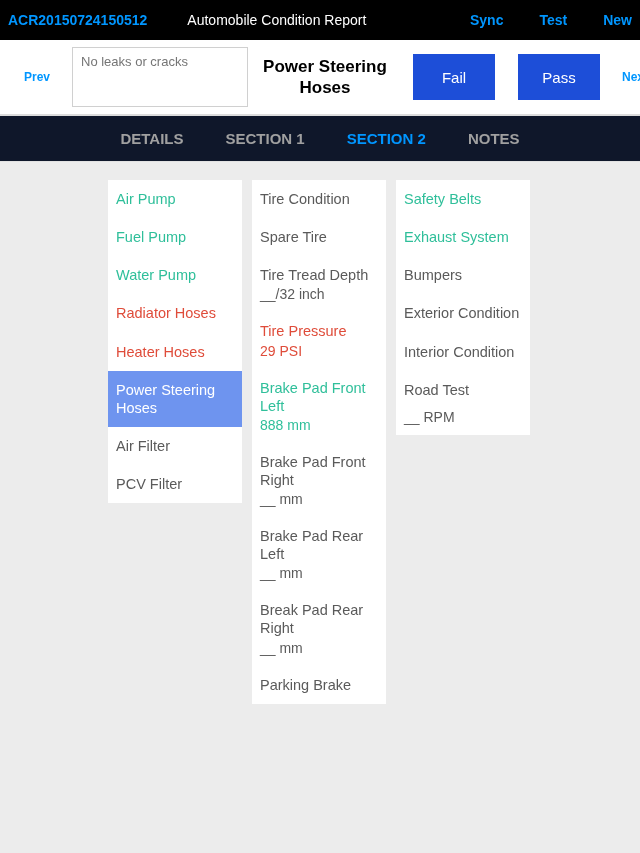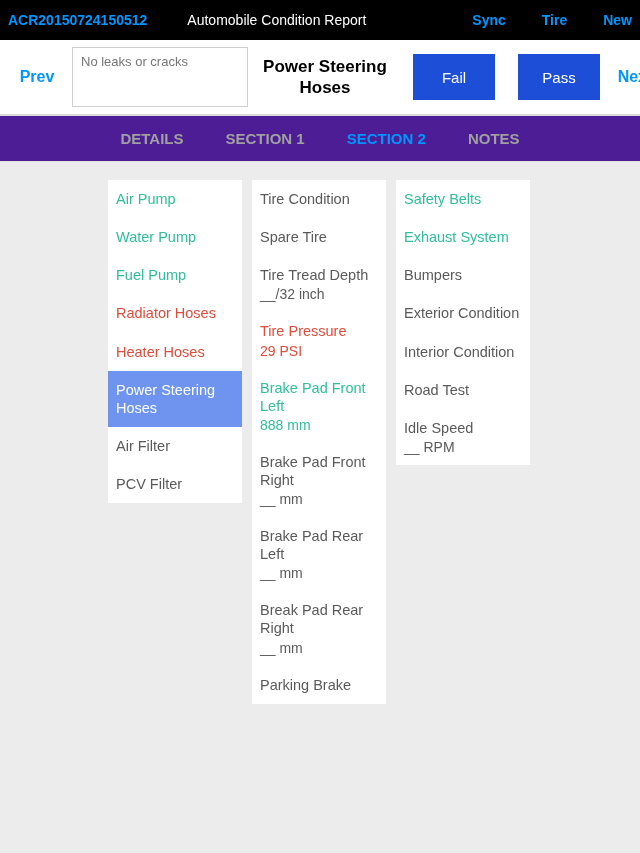--- a/index.html
+++ b/index.html
@@ -27,21 +27,21 @@
   .topbar .link { color: #0096ff; margin-left: 36px; cursor: pointer; }
   .header {
     background: #fff;
     border-bottom: 2px solid #dcdcdc;
     height: 76px;
     display: flex;
     align-items: center;
     padding: 0 14px;
     gap: 12px;
   }
-  .prev, .next { color: #0096ff; font-weight: 700; font-size: 16px; flex: 0 0 46px; text-align: center; cursor:pointer;}
+  .prev, .next { color: #0096ff; font-weight: 700; font-size: 12px; flex: 0 0 46px; text-align: center; cursor:pointer;}
   .input-box {
     flex: 0 0 176px;
     height: 60px;
     border: 1px solid #d0d0d0;
     padding: 6px 8px;
     font-size: 13px;
   }
   .input-box input {
     border: none; outline: none; width: 100%; font-size: 13px; color:#999;
   }
@@ -59,21 +59,21 @@
     background: #1d4ed8;
     color: #fff;
     display: flex;
     align-items: center;
     justify-content: center;
     font-size: 15px;
     cursor: pointer;
     margin-left: 11px;
   }
   .tabs {
-    background: #4c1d95;
+    background: #0f172a;
     height: 46px;
     display: flex;
     align-items: center;
     justify-content: center;
     gap: 42px;
     font-weight: 700;
     font-size: 15px;
     color: #a0a0a0;
     border-bottom: 1px solid #e2e2e2;
   }
@@ -109,21 +109,21 @@
   .underline { text-decoration: underline; text-underline-offset: 2px; }
 </style>
 </head>
 <body>
 
 <div class="topbar">
   <span class="report-id">ACR20150724150512</span>
   <span class="title">Automobile Condition Report</span>
   <span class="spacer"></span>
   <span class="link">Sync</span>
-  <span class="link">Tire</span>
+  <span class="link">Test</span>
   <span class="link">New</span>
 </div>
 
 <div class="header">
   <span class="prev">Prev</span>
   <div class="input-box">
     <input placeholder="No leaks or cracks" style="">
   </div>
   <div class="item-title">Power Steering Hoses</div>
   <div class="pf-btn">Fail</div>
@@ -134,22 +134,22 @@
 <div class="tabs">
   <span class="tab">DETAILS</span>
   <span class="tab">SECTION 1</span>
   <span class="tab active">SECTION 2</span>
   <span class="tab">NOTES</span>
 </div>
 
 <div class="cols">
   <div class="col" id="col1">
       <div class="item status-green">Air Pump</div>
+      <div class="item status-green">Fuel Pump</div>
       <div class="item status-green">Water Pump</div>
-      <div class="item status-green">Fuel Pump</div>
       <div class="item status-red">Radiator Hoses</div>
       <div class="item status-red">Heater Hoses</div>
       <div class="item selected">Power Steering Hoses</div>
       <div class="item status-gray">Air Filter</div>
       <div class="item status-gray">PCV Filter</div>
     </div>
   <div class="col" id="col2">
       <div class="item status-gray">Tire Condition</div>
       <div class="item status-gray">Spare Tire</div>
       <div class="item small status-gray">Tire Tread Depth</div>
@@ -166,16 +166,15 @@
       <div class="sub status-gray">__ mm</div>
       <div class="item status-gray">Parking Brake</div>
     </div>
   <div class="col" id="col3">
       <div class="item status-green">Safety Belts</div>
       <div class="item status-green">Exhaust System</div>
       <div class="item status-gray">Bumpers</div>
       <div class="item status-gray">Exterior Condition</div>
       <div class="item status-gray">Interior Condition</div>
       <div class="item status-gray">Road Test</div>
-      <div class="item small status-gray">Idle Speed</div>
       <div class="sub status-gray">__ RPM</div>
     </div>
 </div>
 
 </body></html>

